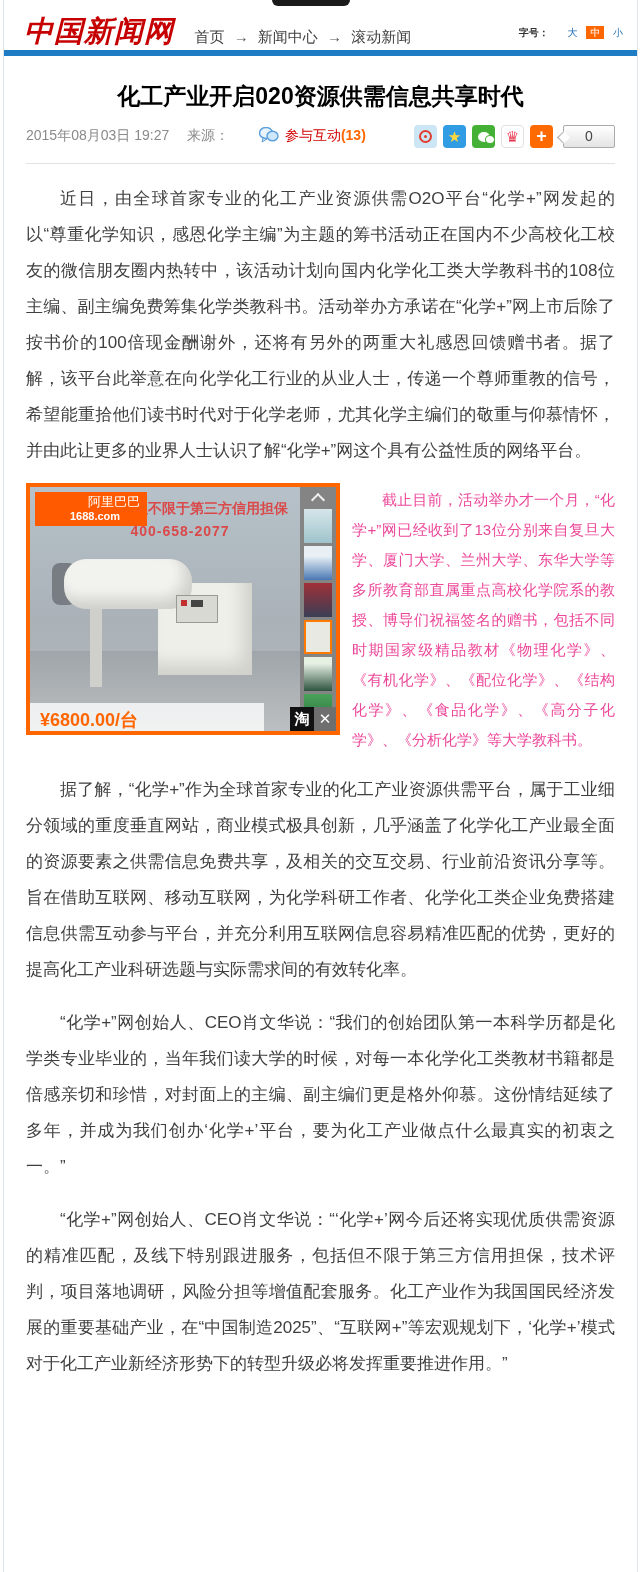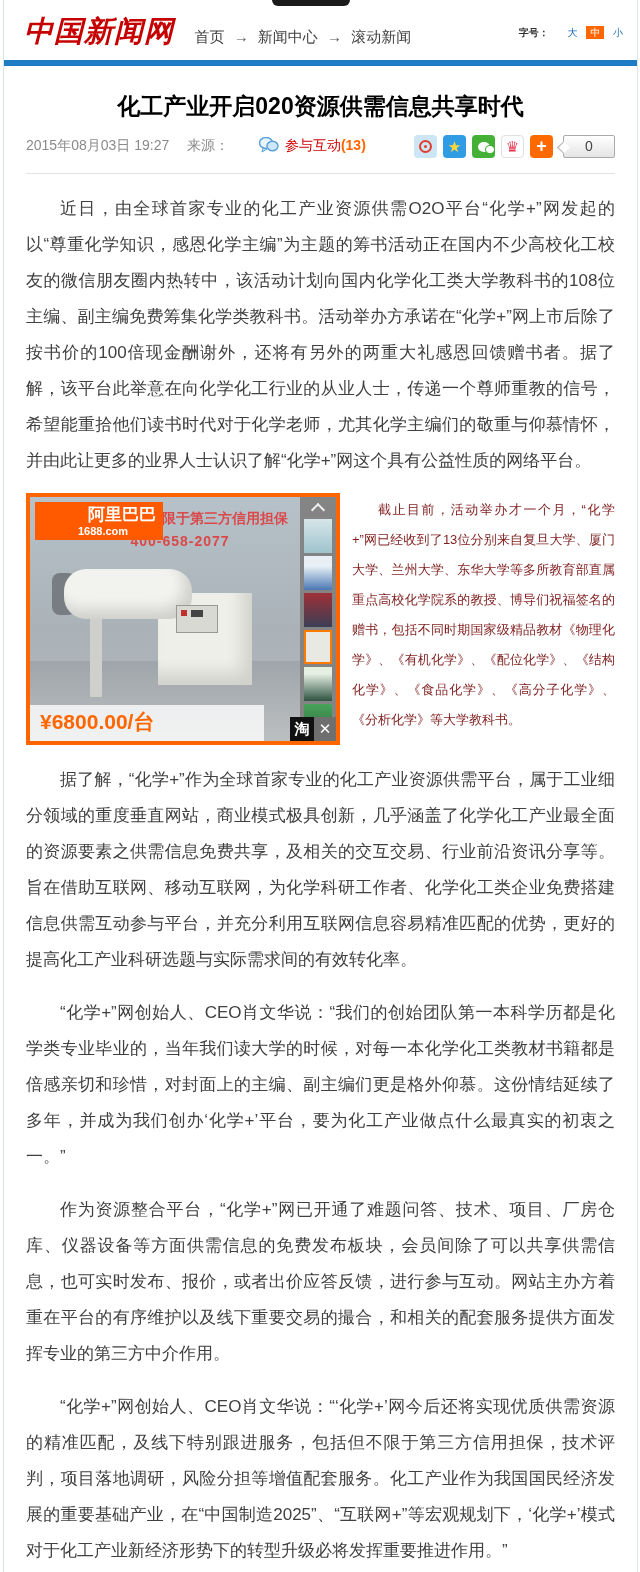--- a/index.html
+++ b/index.html
@@ -11,21 +11,21 @@
   .frame {
     position:absolute; left:3px; right:2px; top:0; bottom:0;
     border-left:1px solid #dde4ea; border-right:1px solid #dde4ea;
     background:#fff;
   }
   .top-notch {
     position:absolute; left:268px; top:0; width:78px; height:6px;
     background:#1b1b1b; border-radius:0 0 6px 6px;
   }
   
-  .hdr { position:relative; height:60px; padding:12px 16px 0 20px; }
+  .hdr { position:relative; height:50px; padding:12px 16px 0 20px; }
   .logo {
     display:inline-block; vertical-align:middle;
     font-family:"DejaVu Serif","Liberation Serif",serif;
     font-weight:bold; font-style:italic; font-size:29px; letter-spacing:1px;
     color:#c60000; cursor:pointer;
   }
   .crumbs { display:inline-block; vertical-align:middle; margin-left:16px; padding-top:10px;
     font-size:15px; color:#3f3f3f; }
   .crumbs a { color:#3f3f3f; text-decoration:none; cursor:pointer; }
   .crumbs .sep { color:#555; margin:0 5px; }
@@ -79,57 +79,57 @@
   .ad {
     flex:0 0 314px; height:252px; position:relative; border:4px solid #ff6600;
     margin-right:12px; background:#b1bac1; cursor:pointer;
   }
   .photo { position:absolute; left:0; top:0; right:36px; bottom:0; overflow:hidden;
     background:linear-gradient(#b6c1c9 0%, #aab2b8 55%, #b3b7ba 100%); }
   .floor { position:absolute; left:0; right:0; bottom:0; height:80px;
     background:linear-gradient(#9fa5aa,#bcbfc1); }
   .badge { position:absolute; left:5px; top:5px; background:#ff5a00; color:#fff;
     padding:3px 7px; text-align:center; z-index:5; line-height:1.15; }
-  .badge .b1 { font-size:17px; font-weight:bold;padding-left:46px; }
+  .badge .b1 { font-size:13px; font-weight:normal;padding-left:46px; }
   .badge .b2 { font-size:11px; font-weight:bold;margin-left:8px; }
   .wm { position:absolute; text-align:center; color:rgba(222,62,62,.92); font-weight:bold; z-index:4; }
   .wm1 { top:13px; left:66px; right:2px; font-size:14px; }
   .wm2 { top:36px; left:30px; right:0; font-size:14px; letter-spacing:1px; }
   
   .m-cyl { position:absolute; left:34px; top:72px; width:128px; height:50px; background:#f2f2ee;
     border-radius:22px; box-shadow:inset -8px -10px 14px rgba(0,0,0,.14); z-index:2; }
   .m-cap { position:absolute; left:22px; top:76px; width:24px; height:42px; background:#787d83;
     border-radius:8px; z-index:2; }
   .m-box { position:absolute; left:128px; top:96px; width:94px; height:92px; background:#efefe9;
     box-shadow:inset -10px -12px 16px rgba(0,0,0,.12); z-index:1; }
   .m-panel { position:absolute; left:146px; top:108px; width:42px; height:28px; background:#d9d9d3;
     border:1px solid #9a9a94; z-index:3; }
   .m-dot1 { position:absolute; left:151px; top:113px; width:6px; height:6px; background:#c03030; z-index:4; }
   .m-dot2 { position:absolute; left:161px; top:113px; width:12px; height:7px; background:#444; z-index:4; }
   .m-leg { position:absolute; left:60px; top:120px; width:12px; height:80px; background:#cfd0cb; z-index:1; }
-  .price { position:absolute; left:0; right:36px; bottom:0; height:36px; z-index:6;
-    background:rgba(255,255,255,.78); color:#ff6600; font-size:21px; font-weight:bold;
+  .price { position:absolute; left:0; right:36px; bottom:0; height:28px; z-index:6;
+    background:rgba(255,255,255,.78); color:#ff6600; font-size:18px; font-weight:bold;
     line-height:34px; padding-left:10px; }
   .strip { position:absolute; top:0; right:0; bottom:0; width:36px; background:#848484; }
   .chev { width:10px; height:10px; border-top:2px solid #f0f0f0; border-right:2px solid #f0f0f0;
     transform:rotate(-45deg); margin:8px auto 4px; cursor:pointer; }
   .thumb { width:28px; height:34px; margin:3px auto; cursor:pointer; }
   .t1 { background:linear-gradient(#d6e6ea,#9fc3cc); }
   .t2 { background:linear-gradient(#e8f0f6 30%,#4a78b4); }
   .t3 { background:linear-gradient(#a03038,#3a3f55); }
   .t4 { background:#e9e9e3; border:2px solid #ff7a00; }
   .t5 { background:linear-gradient(#e5efe2 20%,#2e5340); }
   .t6 { background:linear-gradient(#49a359,#27663c); }
   .corner { position:absolute; right:0; bottom:0; z-index:7; display:flex; align-items:center;
     background:#6f6f6f; }
   .tao { width:24px; height:24px; background:#111; color:#fff; font-size:15px; font-weight:bold;
     text-align:center; line-height:24px; cursor:pointer; }
   .xclose { width:22px; height:24px; color:#fff; font-size:15px; text-align:center; line-height:24px;
     cursor:pointer; }
-  .p2col { flex:1; font-size:13px; line-height:30px; color:#7f1d1d; text-indent:2em;
+  .p2col { flex:1; font-size:15px; line-height:30px; color:#ec4899; text-indent:2em;
     text-align:justify; padding-top:2px; }
 </style>
 </head>
 <body>
 
 <div class="frame">
 
   <div class="top-notch"></div>
 
   <header class="hdr">
@@ -215,18 +215,17 @@
         <div class="corner">
           <span class="tao">淘</span>
           <span class="xclose">✕</span>
         </div>
       </div>
       <p class="p2col">截止目前，活动举办才一个月，“化学+”网已经收到了13位分别来自复旦大学、厦门大学、兰州大学、东华大学等多所教育部直属重点高校化学院系的教授、博导们祝福签名的赠书，包括不同时期国家级精品教材《物理化学》、《有机化学》、《配位化学》、《结构化学》、《食品化学》、《高分子化学》、《分析化学》等大学教科书。</p>
     </div>
 
     <p class="para">据了解，“化学+”作为全球首家专业的化工产业资源供需平台，属于工业细分领域的重度垂直网站，商业模式极具创新，几乎涵盖了化学化工产业最全面的资源要素之供需信息免费共享，及相关的交互交易、行业前沿资讯分享等。旨在借助互联网、移动互联网，为化学科研工作者、化学化工类企业免费搭建信息供需互动参与平台，并充分利用互联网信息容易精准匹配的优势，更好的提高化工产业科研选题与实际需求间的有效转化率。</p>
     <p class="para">“化学+”网创始人、CEO肖文华说：“我们的创始团队第一本科学历都是化学类专业毕业的，当年我们读大学的时候，对每一本化学化工类教材书籍都是倍感亲切和珍惜，对封面上的主编、副主编们更是格外仰慕。这份情结延续了多年，并成为我们创办‘化学+’平台，要为化工产业做点什么最真实的初衷之一。”</p>
-    <p class="para">作为资源整合平台，“化学+”网已开通了难题问答、技术、项目、厂房仓库、仪器设备等方面供需信息的免费发布板块，会员间除了可以共享供需信息，也可实时发布、报价，或者出价应答反馈，进行参与互动。网站主办方着重在平台的有序维护以及线下重要交易的撮合，和相关的配套服务提供方面发挥专业的第三方中介作用。</p>
     <p class="para">“化学+”网创始人、CEO肖文华说：“‘化学+’网今后还将实现优质供需资源的精准匹配，及线下特别跟进服务，包括但不限于第三方信用担保，技术评判，项目落地调研，风险分担等增值配套服务。化工产业作为我国国民经济发展的重要基础产业，在“中国制造2025”、“互联网+”等宏观规划下，‘化学+’模式对于化工产业新经济形势下的转型升级必将发挥重要推进作用。”</p>
 
   </main>
 
 </div>
 
 </body></html>

